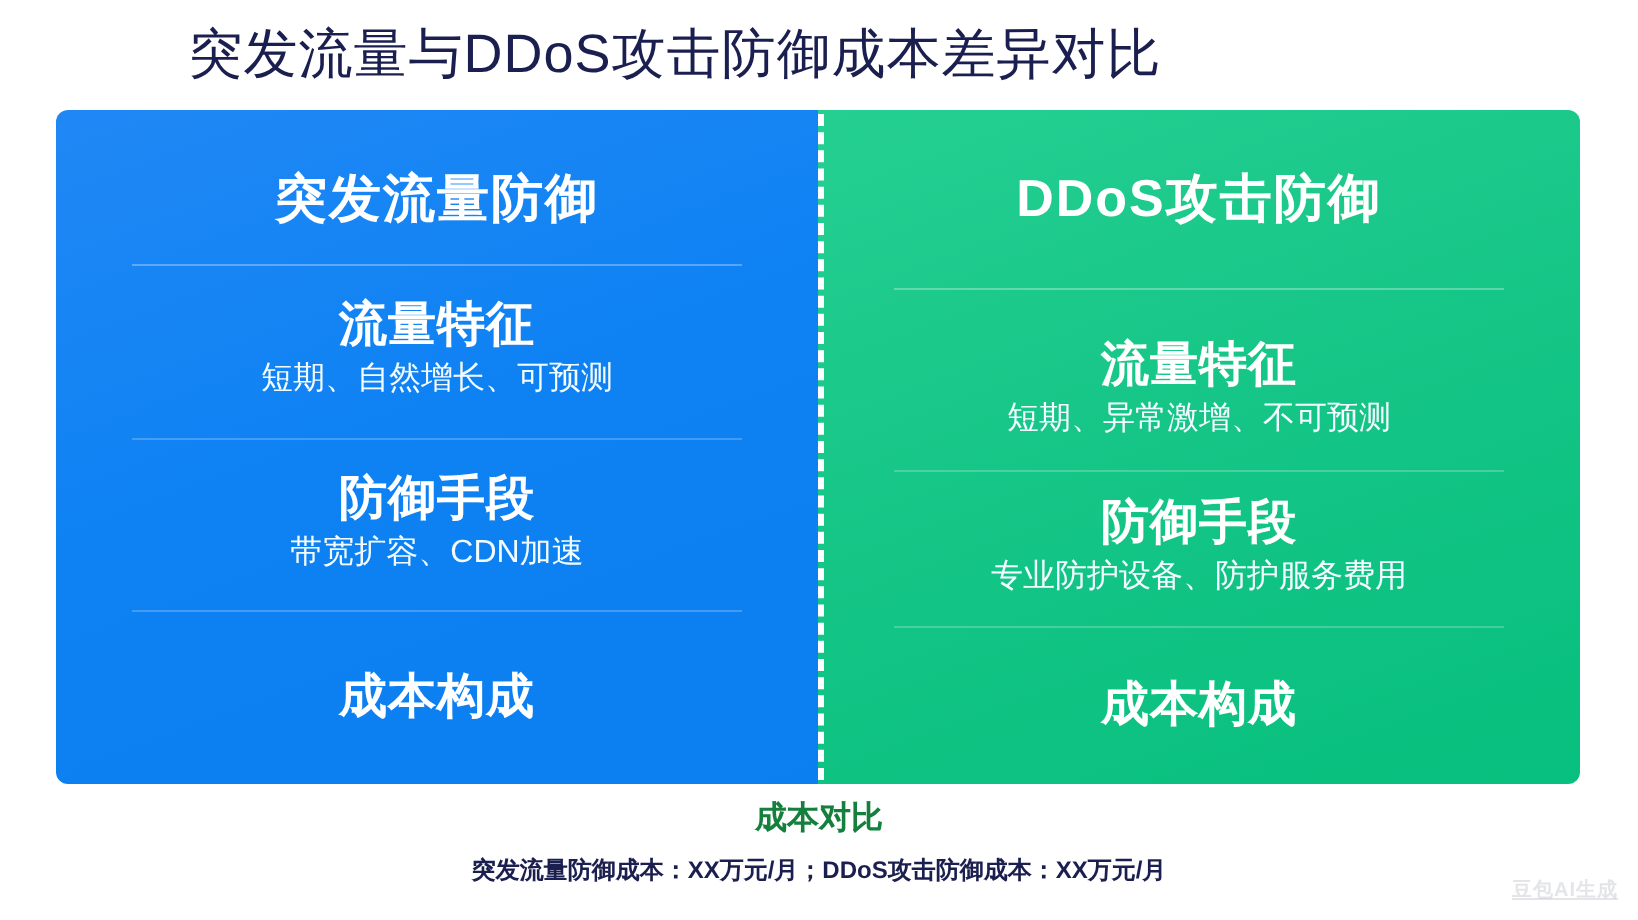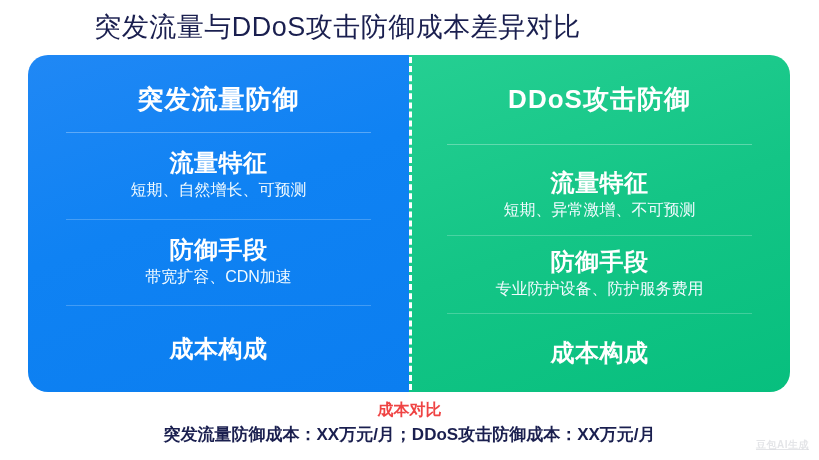--- a/index.html
+++ b/index.html
@@ -33,21 +33,21 @@
     line-height: 38px;
     white-space: nowrap;
   }
   .compare-board {
     position: absolute;
     left: 28px;
     top: 55px;
     width: 762px;
     height: 337px;
     display: flex;
-    border-radius: 20px;
+    border-radius: 6px;
     overflow: hidden;
   }
   .panel {
     flex: 1 1 50%;
     position: relative;
     display: flex;
     flex-direction: column;
     padding: 0;
     box-sizing: border-box;
   }
@@ -121,27 +121,27 @@
   .footer {
     position: absolute;
     left: 0;
     top: 398px;
     width: 819px;
     text-align: center;
   }
   .footer-title {
     font-size: 16px;
     font-weight: bold;
-    color: #ef4444;
+    color: #15803d;
     line-height: 23px;
     white-space: nowrap;
     font-family: Liberation Serif, serif;
   }
   .footer-line {
-    font-size: 17px;
+    font-size: 12px;
     font-weight: bold;
     color: #1a1f4f;
     line-height: 24px;
     margin-top: 2px;
     white-space: nowrap;
   }
   .watermark {
     position: absolute;
     right: 10px;
     bottom: 8px;

